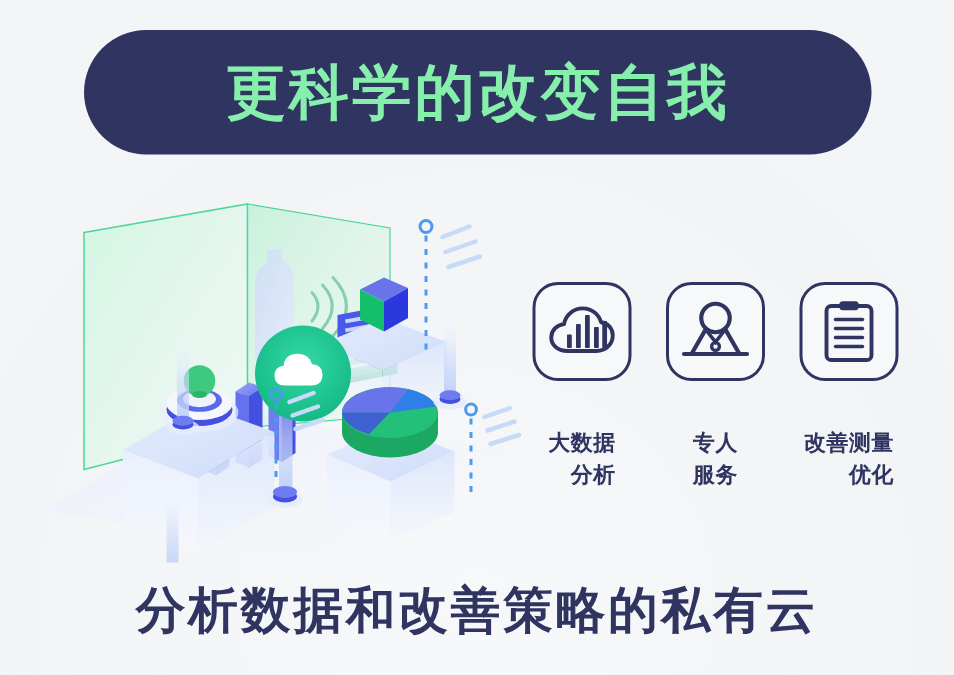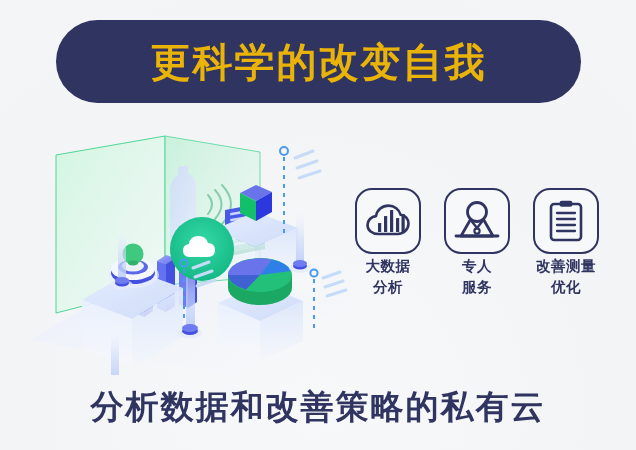--- a/index.html
+++ b/index.html
@@ -21,21 +21,21 @@
   
   .headline-pill {
     position:absolute;
     left:56px; top:20px;
     width:525px; height:83px;
     background:#2f3460;
     border-radius:42px;
     display:flex; align-items:center; justify-content:center;
   }
   .headline-text {
-    color:#eab308;
+    color:#86efac;
     font-size:40px;
     font-weight:700;
     letter-spacing:2px;
     line-height:1;
     white-space:nowrap;
   }
 
   
   .tagline {
     position:absolute;
@@ -63,26 +63,26 @@
   .feature { width:72px; display:flex; flex-direction:column; align-items:center; }
   .feature-badge {
     width:66px; height:66px;
     border:2px solid #2f3460;
     border-radius:17px;
     background:#f7f8fa;
     display:flex; align-items:center; justify-content:center;
   }
   .feature-badge svg { display:block; }
   .feature-label {
-    margin-top:2px;
+    margin-top:32px;
     color:#2f3460;
     font-size:14.5px;
     font-weight:700;
     line-height:1.42;
-    text-align:center;
+    text-align:right;
     letter-spacing:0.5px;
     white-space:pre-line;
   }
 </style>
 </head>
 <body>
 
 <div id="banner">
 
   <div class="headline-pill">

